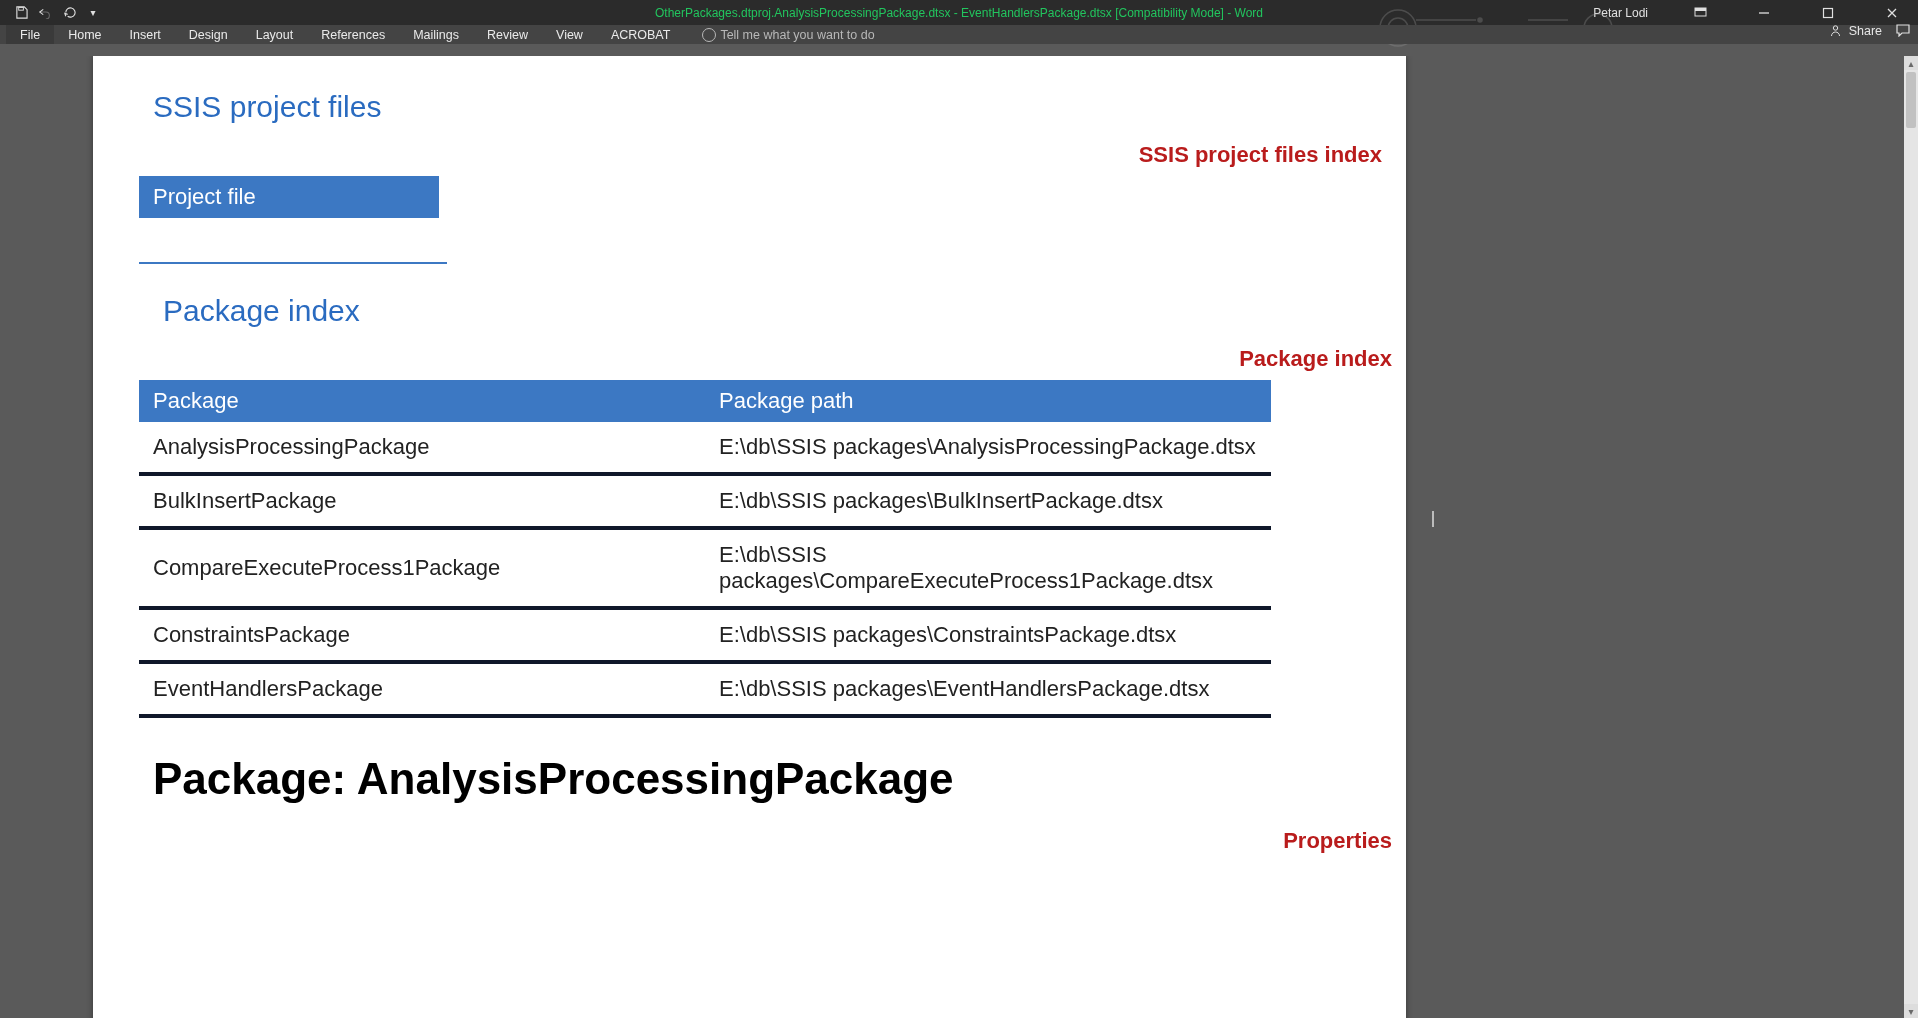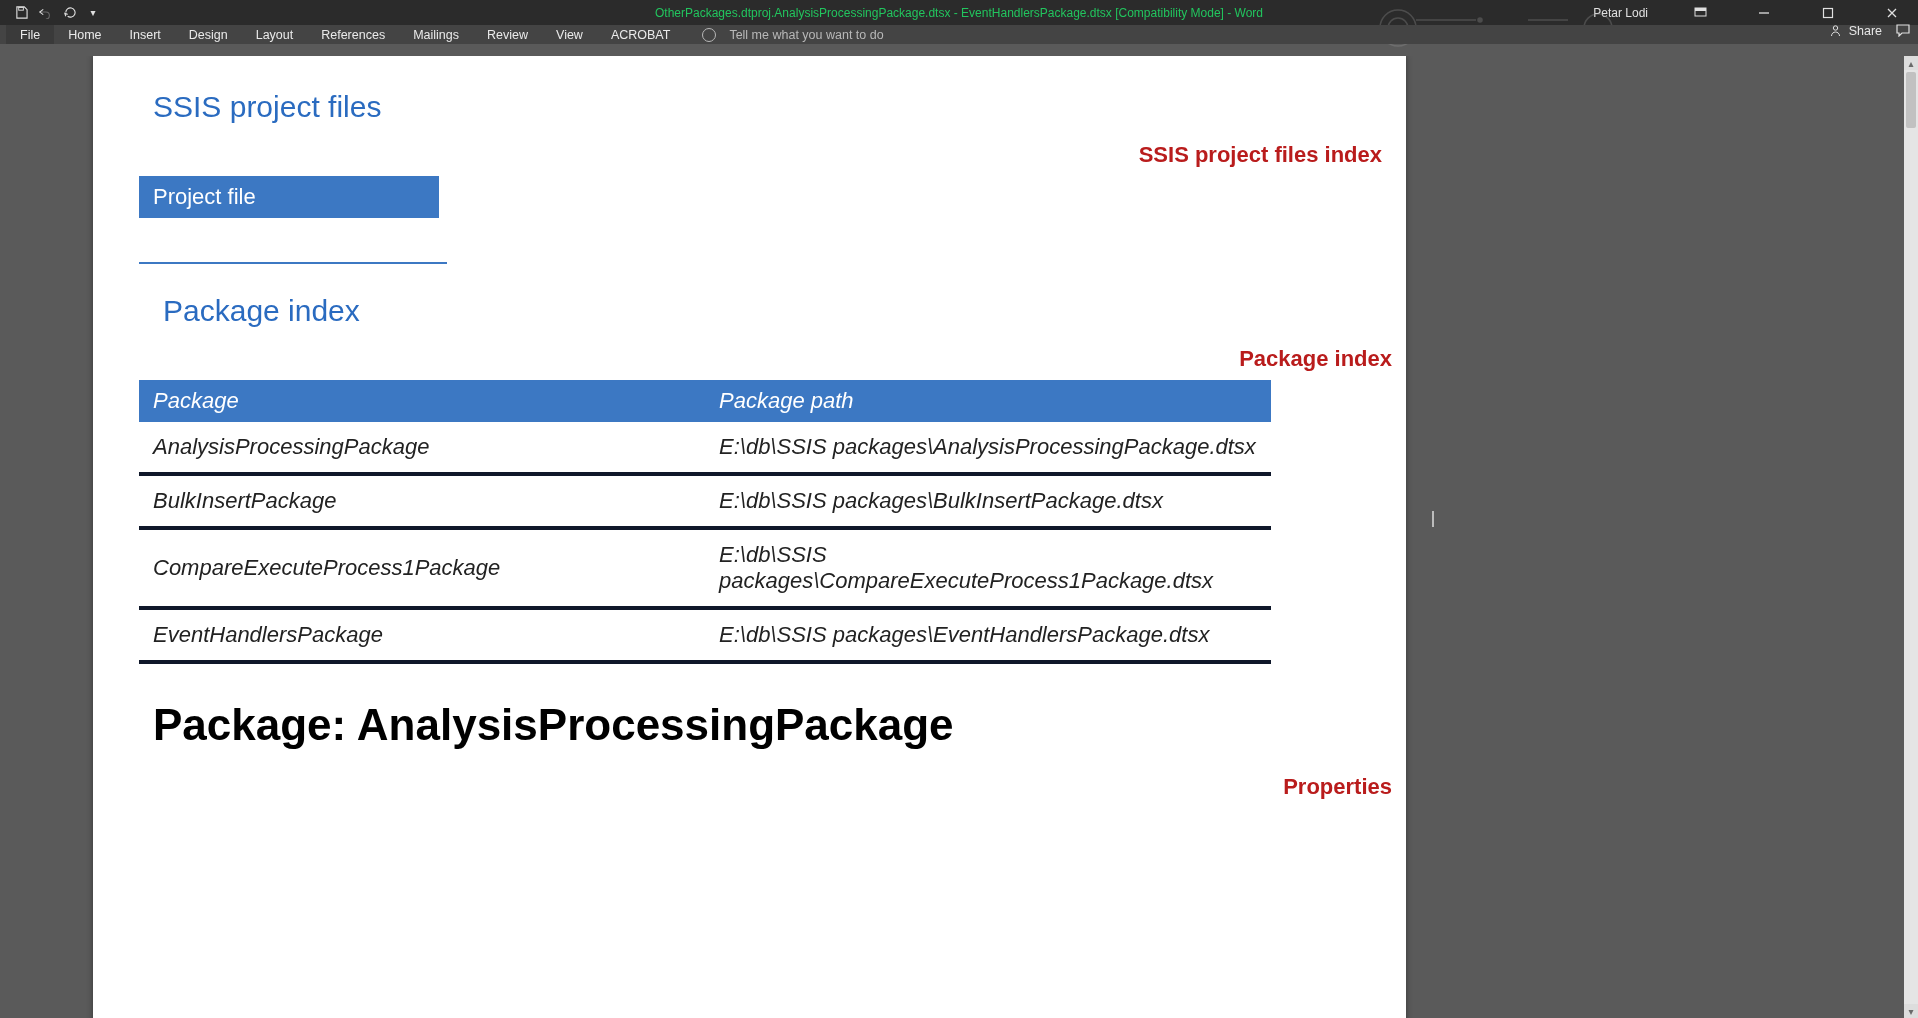--- a/index.html
+++ b/index.html
@@ -44,21 +44,21 @@
       height: 19px;
       background: #444444;
       display: flex; align-items: center;
       padding-left: 6px;
       font-size: 12.5px;
       color: #eaeaea;
       position: relative;
     }
     .ribbon .tab { padding: 0 14px; height: 100%; display: inline-flex; align-items: center; }
     .ribbon .tab.file { background: #3a3a3a; padding: 0 14px; }
-    .tellme { margin-left: 18px; display: flex; align-items: center; color: #b8b8b8; gap: 13px; }
+    .tellme { margin-left: 18px; display: flex; align-items: center; color: #b8b8b8; gap: 4px; }
     .tellme .bulb { width: 14px; height: 14px; border: 1.2px solid #b8b8b8; border-radius: 50%; position: relative; }
     .ribbon-right { position: absolute; right: 8px; top: 0; bottom: 8px; display: flex; align-items: center; gap: 14px; color: #e6e6e6; }
     .ribbon-right .share { display: flex; align-items: center; gap: 6px; font-size: 12.5px; }
     .mini-ico { width: 14px; height: 14px; display: inline-flex; align-items: center; justify-content: center; }
 
     
     .docwrap {
       position: absolute; top: 56px; bottom: 0; left: 0; right: 14px; overflow: hidden;
     }
     .page {
@@ -223,21 +223,21 @@
     </tbody>
       </table>
 
     <div class="spacer-hr" style="margin-left: 32px;"></div>
 
     <div style="padding-left: 56px;">
       <div class="h1">Package index</div>
       <div class="h2">Package index</div>
     </div>
 
-    <table class="pkg-table" style="margin-left: 32px; font-style: italic;">
+    <table class="pkg-table" style="margin-left: 32px;">
       <colgroup>
           <col class="c1">
           <col class="c2">
         </colgroup>
       <tbody>
           <tr>
         <th>Package</th>
         <th>Package path</th>
       </tr>
       <tr>
@@ -246,20 +246,24 @@
       </tr>
       <tr>
         <td>BulkInsertPackage</td>
         <td>E:\db\SSIS packages\BulkInsertPackage.dtsx</td>
       </tr>
       <tr>
         <td>CompareExecuteProcess1Package</td>
         <td>E:\db\SSIS packages\CompareExecuteProcess1Package.dtsx</td>
       </tr>
       <tr>
+        <td>ConstraintsPackage</td>
+        <td>E:\db\SSIS packages\ConstraintsPackage.dtsx</td>
+      </tr>
+      <tr>
         <td>EventHandlersPackage</td>
         <td>E:\db\SSIS packages\EventHandlersPackage.dtsx</td>
       </tr>
     </tbody>
       </table>
 
     <div class="big-h" style="padding-left: 46px;">Package: AnalysisProcessingPackage</div>
     <div class="h2" style="padding-left: 46px;">Properties</div>
   </div>
 

